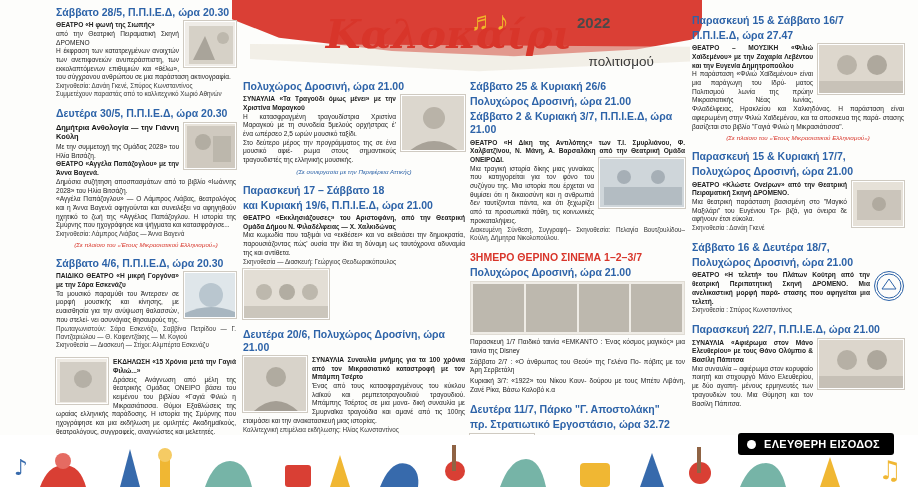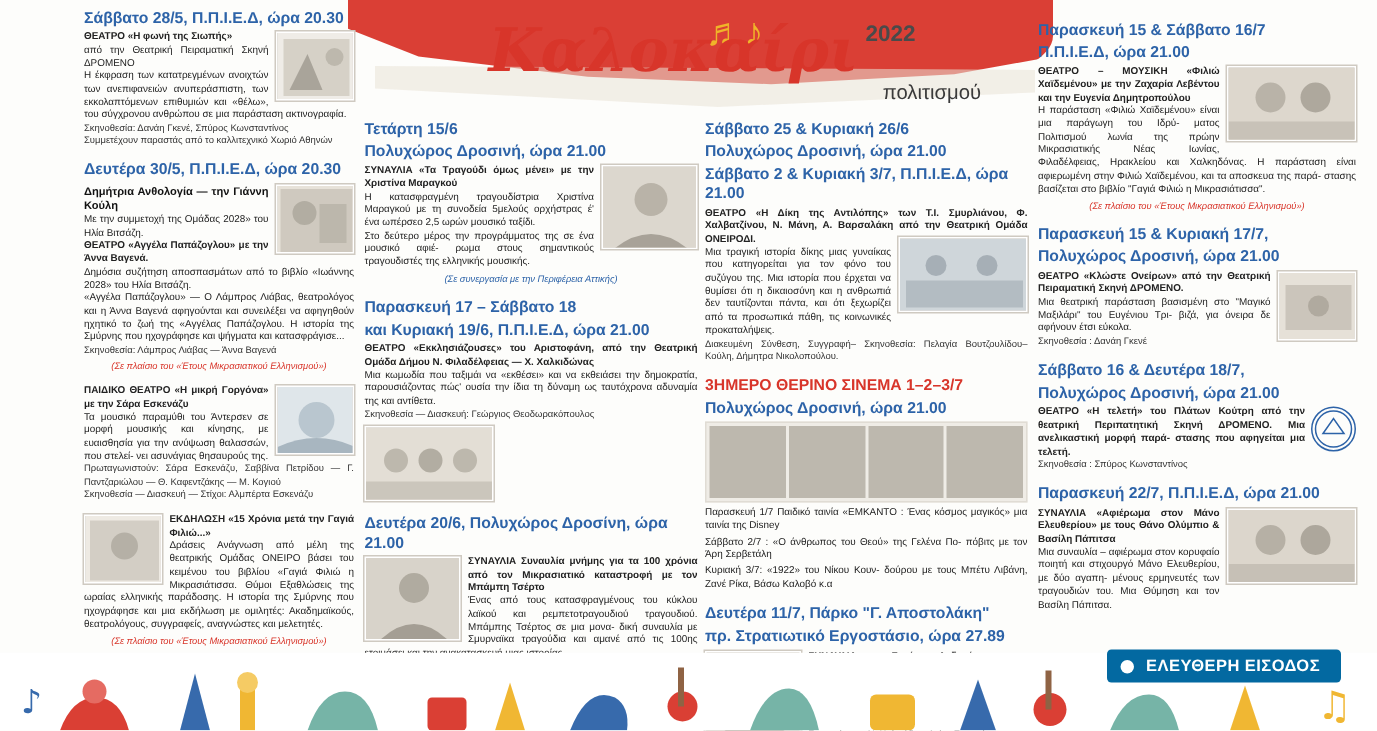--- a/index.html
+++ b/index.html
@@ -31,21 +31,21 @@
     background: #e9e3d7;
     clip-path: polygon(0 0, 100% 6%, 100% 40%, 52% 62%, 0 34%);
     opacity: .55;
   }
   
   .bottomband {
     position: absolute; left: 0; bottom: 0; width: 918px; height: 52px;
   }
   .freebadge {
     position: absolute; right: 24px; bottom: 32px;
-    background: #0369a1; color: #fff;
+    background: #000000; color: #fff;
     font-size: 11px; font-weight: bold;
     padding: 5px 14px 5px 26px;
     border-radius: 3px;
     letter-spacing: .3px;
   }
   .freebadge:before{
     content:"";
     position:absolute; left:9px; top:7px;
     width:9px; height:9px; border-radius:50%;
     background:#fff;
@@ -200,20 +200,21 @@
         <div>Με την συμμετοχή της Ομάδας 2028» του Ηλία Βιτσάζη.</div>
         <b>ΘΕΑΤΡΟ «Αγγέλα Παπάζογλου» με την Άννα Βαγενά.</b>
         <div>Δημόσια συζήτηση αποσπασμάτων από το βιβλίο «Ιωάννης 2028» του Ηλία Βιτσάζη.</div>
         <div>«Αγγέλα Παπάζογλου» — Ο Λάμπρος Λιάβας, θεατρολόγος και η Άννα Βαγενά αφηγούνται και συνειλέξει να αφηγηθούν ηχητικό το ζωή της «Αγγέλας Παπάζογλου. Η ιστορία της Σμύρνης που ηχογράφησε και ψήγματα και κατασφράγισε...</div>
         <div class="credits">Σκηνοθεσία: Λάμπρος Λιάβας — Άννα Βαγενά</div>
       </div>
       <div class="auspices">(Σε πλαίσιο του «Έτους Μικρασιατικού Ελληνισμού»)</div>
     </div>
 
     <div class="block clearfix">
+      <div class="blk-head">Σάββατο 4/6, Π.Π.Ι.Ε.Δ, ώρα 20.30</div>
       <div class="thumb">
         <svg width="52" height="46" viewBox="0 0 52 46">
             <rect width="52" height="46" fill="#dfe6ea"></rect>
             <circle cx="26" cy="22" r="12" fill="#b9c6cf"></circle>
             <path d="M0 40 Q26 28 52 40 L52 46 L0 46 Z" fill="#a8b6c0"></path>
           </svg>
       </div>
       <div class="blk-body">
         <b>ΠΑΙΔΙΚΟ ΘΕΑΤΡΟ «Η μικρή Γοργόνα» με την Σάρα Εσκενάζυ</b>
         <div>Τα μουσικό παραμύθι του Άντερσεν σε μορφή μουσικής και κίνησης, με ευαισθησία για την ανύψωση θαλασσών, που στελεί- νει ασυνάγιας θησαυρούς της.</div>
@@ -234,21 +235,20 @@
         <b>ΕΚΔΗΛΩΣΗ «15 Χρόνια μετά την Γαγιά Φιλιώ...»</b>
         <div>Δράσεις Ανάγνωση από μέλη της θεατρικής Ομάδας ΟΝΕΙΡΟ βάσει του κειμένου του βιβλίου «Γαγιά Φιλιώ η Μικρασιάτισσα. Θύμοι Εξαθλώσεις της ωραίας ελληνικής παράδοσης. Η ιστορία της Σμύρνης που ηχογράφησε και μια εκδήλωση με ομιλητές: Ακαδημαϊκούς, θεατρολόγους, συγγραφείς, αναγνώστες και μελετητές.</div>
       </div>
       <div class="auspices">(Σε πλαίσιο του «Έτους Μικρασιατικού Ελληνισμού»)</div>
     </div>
   </div>
 
   <div class="col col-b">
 
     <div class="block clearfix">
-      <div class="blk-head">Τετάρτη 15/6</div>
       <div class="blk-head">Πολυχώρος Δροσινή, ώρα 21.00</div>
       <div class="thumb lg">
         <svg width="64" height="56" viewBox="0 0 64 56">
             <rect width="64" height="56" fill="#dcd7ce"></rect>
             <circle cx="32" cy="22" r="11" fill="#b9b3a8"></circle>
             <path d="M6 56 Q32 34 58 56 Z" fill="#a8a298"></path>
           </svg>
       </div>
       <div class="blk-body">
         <b>ΣΥΝΑΥΛΙΑ «Τα Τραγούδι όμως μένει» με την Χριστίνα Μαραγκού</b>
@@ -328,42 +328,42 @@
       </div>
       <div class="blk-body">
         <div>Παρασκευή 1/7 Παιδικό ταινία «ΕΜΚΑΝΤΟ : Ένας κόσμος μαγικός» μια ταινία της Disney</div>
         <div style="margin-top:2px">Σάββατο 2/7 : «Ο άνθρωπος του Θεού» της Γελένα Πο- πόβιτς με τον Άρη Σερβετάλη</div>
         <div style="margin-top:2px">Κυριακή 3/7: «1922» του Νίκου Κουν- δούρου με τους Μπέτυ Λιβάνη, Ζανέ Ρίκα, Βάσω Καλοβό κ.α</div>
       </div>
     </div>
 
     <div class="block clearfix">
       <div class="blk-head">Δευτέρα 11/7, Πάρκο "Γ. Αποστολάκη"</div>
-      <div class="blk-head">πρ. Στρατιωτικό Εργοστάσιο, ώρα 27.89</div>
+      <div class="blk-head">πρ. Στρατιωτικό Εργοστάσιο, ώρα 32.72</div>
       <div class="thumb lg left">
         <svg width="64" height="56" viewBox="0 0 64 56">
             <rect width="64" height="56" fill="#dcd7ce"></rect>
             <circle cx="32" cy="20" r="10" fill="#b5b0a5"></circle>
             <path d="M8 56 Q32 32 56 56 Z" fill="#a9a399"></path>
           </svg>
       </div>
       <div class="blk-body">
         <b>ΣΥΝΑΥΛΙΑ με την Γεράσιμο Ανδρεάτο</b>
         <div>Ένα από τους σημαντικότερους για να μη μείνει απανθρώπινη δι- ακυμαρμάς στο κύριο της έντεχνης λαϊκής μουσικής θα είναι μαζί μας σε μια μουσική συναντήση που μιλάει ευρύτερα της τραγουδιών και της ιστορίας.</div>
         <div class="credits">Συμμετέχουν: Ν. Χαλκιάδης, Αγίας Ευφημίας</div>
       </div>
 
     </div>
   </div>
 
   <div class="col col-d">
 
     <div class="block clearfix">
       <div class="blk-head">Παρασκευή 15 &amp; Σάββατο 16/7</div>
-      <div class="blk-head">Π.Π.Ι.Ε.Δ, ώρα 21.00</div>
+      <div class="blk-head">Π.Π.Ι.Ε.Δ, ώρα 27.47</div>
       <div class="thumb w">
         <svg width="86" height="50" viewBox="0 0 86 50">
             <rect width="86" height="50" fill="#ddd7cd"></rect>
             <circle cx="28" cy="20" r="10" fill="#b9b3a8"></circle>
             <circle cx="58" cy="20" r="10" fill="#aea89d"></circle>
             <rect y="36" width="86" height="14" fill="#c8c2b8"></rect>
           </svg>
       </div>
       <div class="blk-body">
         <b>ΘΕΑΤΡΟ – ΜΟΥΣΙΚΗ «Φιλιώ Χαϊδεμένου» με την Ζαχαρία Λεβέντου και την Ευγενία Δημητροπούλου</b>

